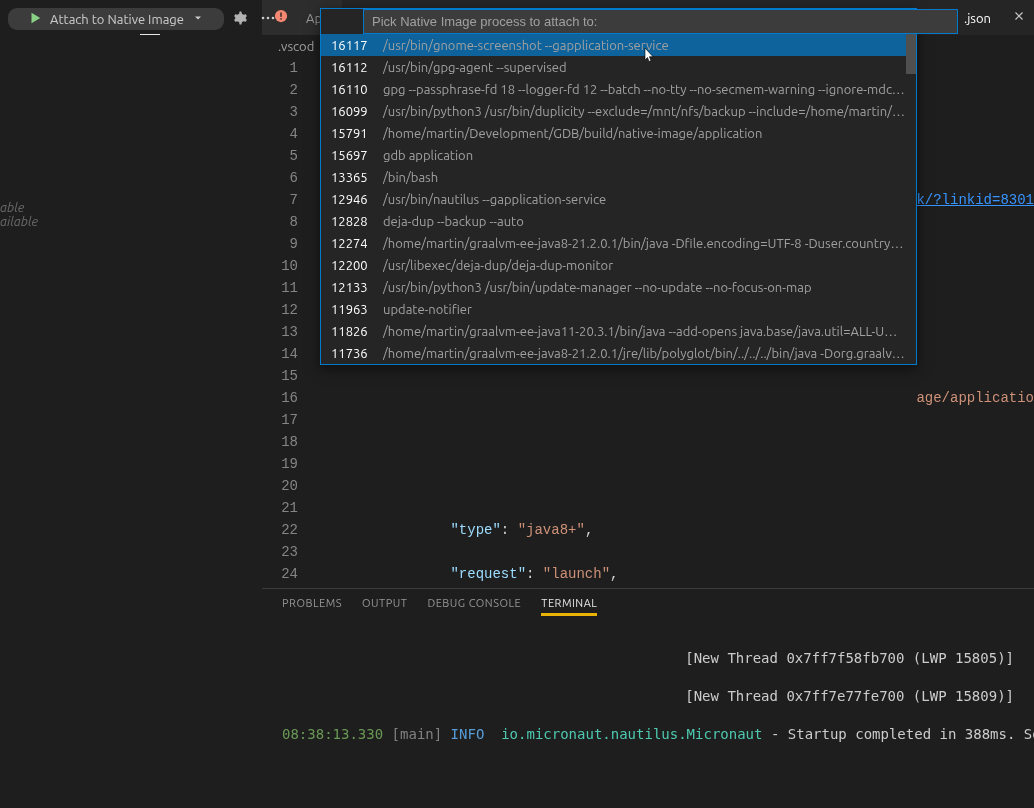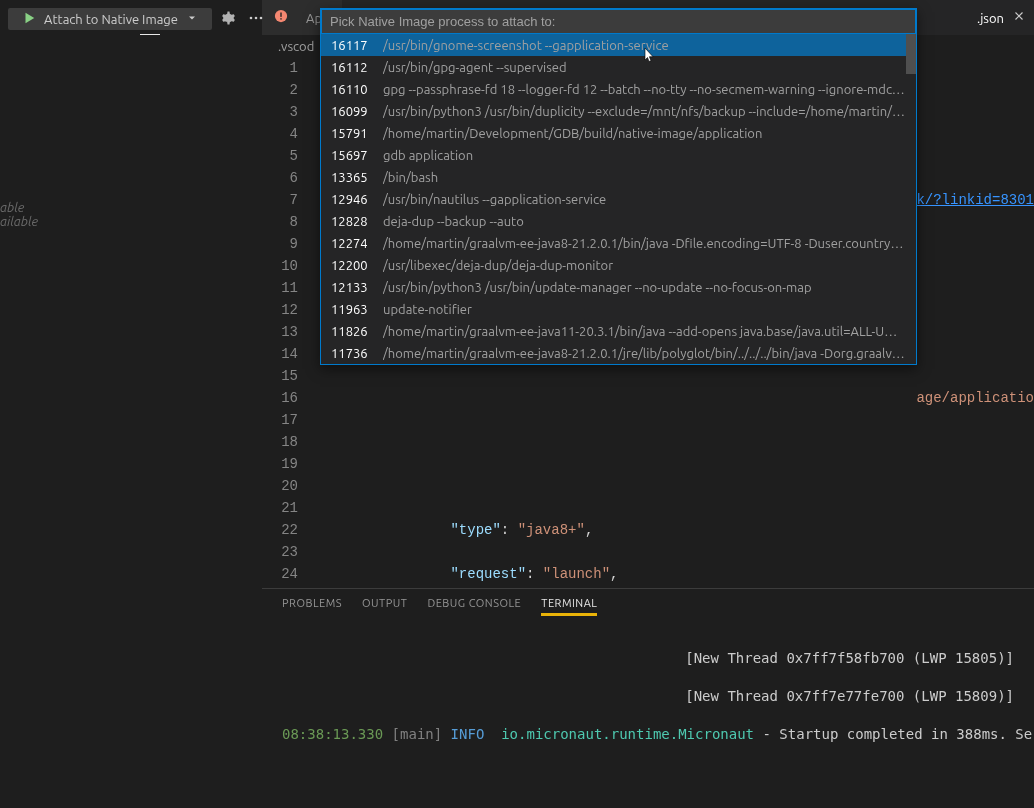--- a/index.html
+++ b/index.html
@@ -20,23 +20,23 @@
       left: 8px;
       display: flex;
       align-items: center;
       gap: 4px;
       z-index: 5;
     }
     .debug-config {
       display: flex;
       align-items: center;
       background: #3c3c3c;
-      border-radius: 2px;
+      border-radius: 9px;
       height: 22px;
-      padding: 0 14px;
+      padding: 0 20px;
     }
     .play-icon { color: #89d185; margin-right: 4px; }
     .config-label { color: #cccccc; font-size: 13px; padding: 0 4px; }
     .chevron-down { color: #cccccc; margin-left: 4px; }
     .gear-icon, .dots-icon { color: #cccccc; padding: 2px 4px; }
     
     .tab-bar {
       position: absolute;
       top: 0;
       left: 262px;
@@ -57,21 +57,21 @@
       gap: 18px;
       font-size: 13px;
     }
     .tab-icon-error { color: #f48771; font-size: 14px; }
     .tab-close { color: #cccccc; font-size: 14px; margin-left: 4px; }
     .tab-right {
       margin-left: auto;
       display: flex;
       align-items: center;
       padding-right: 8px;
-      gap: 4px;
+      gap: 17px;
     }
     
     .sidebar-hint {
       position: absolute;
       left: 0;
       top: 200px;
       color: #6a6a6a;
       font-style: italic;
       font-size: 13px;
       padding-left: 0;
@@ -131,20 +131,21 @@
       z-index: 100;
     }
     .qp-input {
       width: 100%;
       background: #3c3c3c;
       border: 1px solid #007acc;
       color: #cccccc;
       padding: 4px 8px;
       font-size: 13px;
       outline: none;
+      margin-left: 42px;
     }
     .qp-input::placeholder { color: #a0a0a0; }
     .qp-list {
       max-height: 352px;
       overflow: hidden;
       position: relative;
     }
     .qp-item {
       display: flex;
       align-items: center;
@@ -391,18 +392,18 @@
 <div class="panel">
   <div class="panel-tabs">
     <span class="panel-tab">PROBLEMS</span>
     <span class="panel-tab">OUTPUT</span>
     <span class="panel-tab">DEBUG CONSOLE</span>
     <span class="panel-tab active">TERMINAL</span>
   </div>
   <div class="terminal">
 <div>[New Thread 0x7ff7f58fb700 (LWP 15805)]</div>
 <div>[New Thread 0x7ff7e77fe700 (LWP 15809)]</div>
-<div><span class="term-time">08:38:13.330</span> <span class="term-thread">[main]</span> <span class="term-info">INFO</span>  <span class="term-class">io.micronaut.runtime.Micronaut</span><span> - Startup completed in 388ms. Server</span></div>
+<div><span class="term-time">08:38:13.330</span> <span class="term-thread">[main]</span> <span class="term-info">INFO</span>  <span class="term-class">io.micronaut.nautilus.Micronaut</span><span> - Startup completed in 388ms. Server</span></div>
 
 
 
   </div>
 </div>
 
 </body></html>

